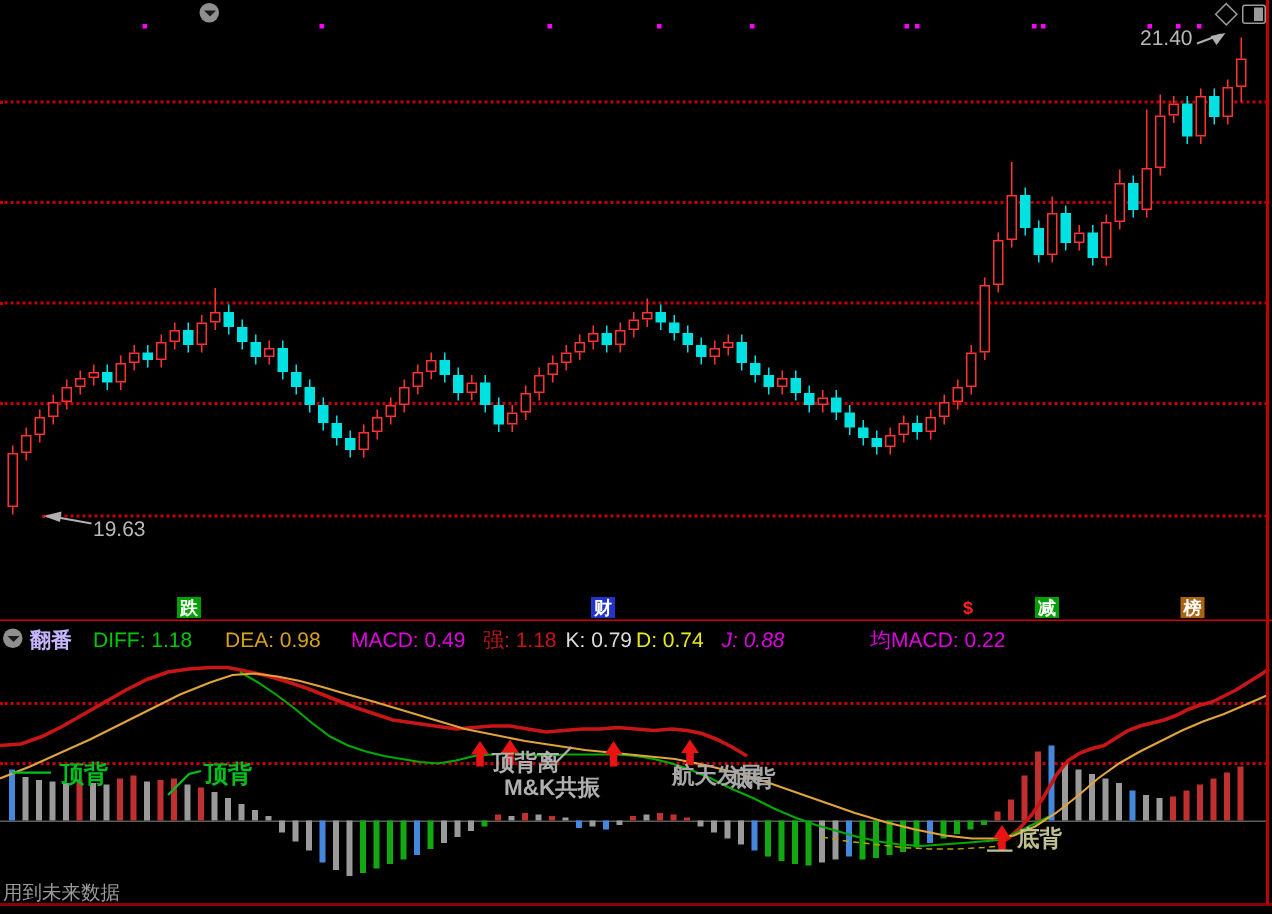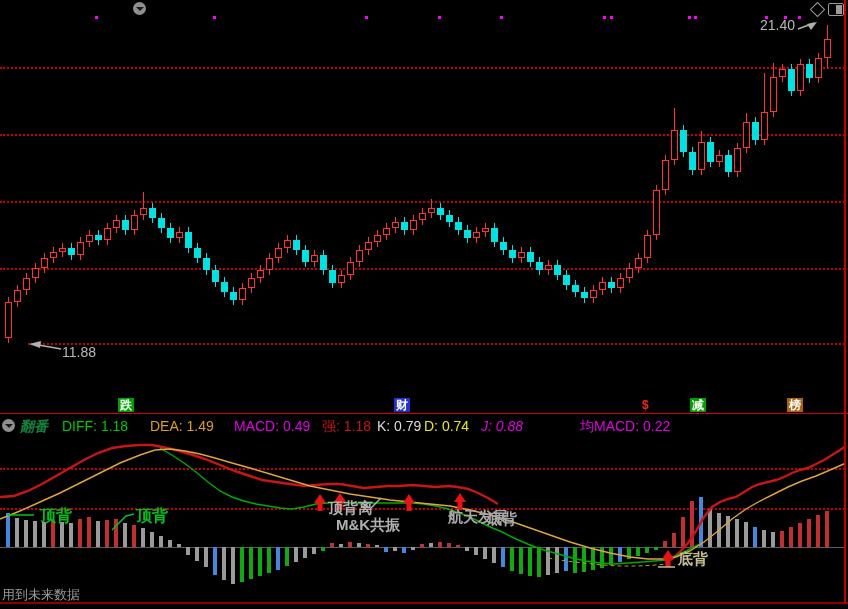--- a/index.html
+++ b/index.html
@@ -9,21 +9,21 @@
   .titlebar-text{left:2px;top:1px;font-size:13px;color:#cfcfcf;letter-spacing:0px;z-index:9;}
   .circ{width:13px;height:13px;border-radius:50%;background:#8f8f8f;z-index:9;}
   .circ::after{content:"";position:absolute;left:3px;top:5px;border-left:4px solid transparent;
        border-right:4px solid transparent;border-top:4px solid #1a1a1a;}
   .diamond{left:812px;top:4px;width:9px;height:9px;border:1px solid #9a9a9a;transform:rotate(45deg);z-index:9;}
   .panelicon{left:828px;top:3px;width:14px;height:11px;border:1px solid #9a9a9a;border-radius:2px;z-index:9;}
   .panelicon::after{content:"";position:absolute;right:1px;top:1px;width:6px;height:9px;background:#9a9a9a;}
   .pricelabel{font-size:14px;color:#b8b8b8;z-index:8;}
   .tag{top:398px;height:14px;line-height:14px;padding:0 2px;font-size:12px;font-weight:bold;z-index:8;}
   .sep{left:0;top:413px;width:848px;height:0;border-top:1px solid #d40000;z-index:8;}
-  .ind-name{left:20px;top:418px;font-size:14px;font-weight:bold;color:#15803d;z-index:9;font-style:italic;}
+  .ind-name{left:20px;top:418px;font-size:14px;font-weight:bold;color:#c4b5fd;z-index:9;}
   .fld{top:418px;font-size:14px;white-space:pre;z-index:9;}
   .zero{left:0;top:547px;width:845px;height:1px;background:#5c5c5c;z-index:1;}
   .footer-warn{left:2px;top:586px;font-size:13px;color:#9a9a9a;z-index:9;}
   .bottomline{left:0;top:602px;width:848px;height:2px;background:#8b0000;z-index:9;}
   .rightborder{left:844px;top:0;width:2px;height:603px;background:#c00000;z-index:9;}
   .ann{white-space:pre;z-index:7;}
   #overlay{position:absolute;left:0;top:0;z-index:5;pointer-events:none;}
   .region{z-index:0;}
 </style>
 </head>
@@ -31,21 +31,21 @@
 
 <div id="app">
   <div class="abs region" id="price-region" style="left:0;top:15px;width:844px;height:380px;"></div>
   <div class="abs region" id="macd-region" style="left:0;top:437px;width:844px;height:165px;"></div>
 
   <span class="abs circ" style="left:133px;top:2px;"></span>
   <span class="abs diamond"></span>
   <span class="abs panelicon"></span>
 
   <span class="abs pricelabel" style="left:760px;top:17px;">21.40</span>
-  <span class="abs pricelabel" style="left:62px;top:344px;">11.88</span>
+  <span class="abs pricelabel" style="left:62px;top:344px;">19.63</span>
 
   <div class="abs sep"></div>
 
   <span class="abs circ" style="left:2px;top:419px;"></span>
   <span class="abs ind-name">翻番</span>
 
   <div class="abs zero"></div>
 
   <span class="abs footer-warn">用到未来数据</span>
   <div class="abs bottomline"></div>
@@ -271,21 +271,21 @@
     <div class="abs" style="left: 818px; top: 53px; width: 1px; height: 30px; background: rgb(255, 50, 50); z-index: 2;"></div>
     <div class="abs" style="left: 815px; top: 58px; width: 5px; height: 18px; background: rgb(0, 0, 0); border: 1px solid rgb(255, 50, 50); z-index: 3;"></div>
     <div class="abs" style="left: 827px; top: 25px; width: 1px; height: 43px; background: rgb(255, 50, 50); z-index: 2;"></div>
     <div class="abs" style="left: 824px; top: 39px; width: 5px; height: 17px; background: rgb(0, 0, 0); border: 1px solid rgb(255, 50, 50); z-index: 3;"></div>
     <div class="abs tag" style="left: 118px; top: 398px; background: rgb(0, 160, 0); color: rgb(255, 255, 255); z-index: 8;">跌</div>
     <div class="abs tag" style="left: 394px; top: 398px; background: rgb(34, 51, 204); color: rgb(255, 255, 255); z-index: 8;">财</div>
     <div class="abs tag" style="left: 640px; top: 398px; background: transparent; color: rgb(255, 32, 32); z-index: 8;">$</div>
     <div class="abs tag" style="left: 690px; top: 398px; background: rgb(0, 160, 0); color: rgb(255, 255, 255); z-index: 8;">减</div>
     <div class="abs tag" style="left: 787px; top: 398px; background: rgb(168, 100, 20); color: rgb(255, 255, 255); z-index: 8;">榜</div>
     <div class="abs fld" style="left: 62px; color: rgb(0, 200, 0);">DIFF: 1.18</div>
-    <div class="abs fld" style="left: 150px; color: rgb(216, 160, 32);">DEA: 1.49</div>
+    <div class="abs fld" style="left: 150px; color: rgb(216, 160, 32);">DEA: 0.98</div>
     <div class="abs fld" style="left: 234px; color: rgb(224, 0, 224);">MACD: 0.49</div>
     <div class="abs fld" style="left: 322px; color: rgb(200, 20, 20);">强: 1.18</div>
     <div class="abs fld" style="left: 377px; color: rgb(220, 220, 220);">K: 0.79</div>
     <div class="abs fld" style="left: 424px; color: rgb(232, 232, 32);">D: 0.74</div>
     <div class="abs fld" style="left: 481px; color: rgb(224, 0, 224); font-style: italic;">J: 0.88</div>
     <div class="abs fld" style="left: 580px; color: rgb(224, 0, 224);">均MACD: 0.22</div>
     <div class="abs" style="left: 0px; top: 468px; width: 845px; height: 0px; border-top: 2px dotted rgb(196, 0, 0); z-index: 1;"></div>
     <div class="abs" style="left: 0px; top: 508px; width: 845px; height: 0px; border-top: 2px dotted rgb(196, 0, 0); z-index: 1;"></div>
     <div class="abs" style="left: 6px; top: 513px; width: 4px; height: 34px; background: rgb(68, 136, 221); z-index: 2;"></div>
     <div class="abs" style="left: 15px; top: 518px; width: 4px; height: 29px; background: rgb(154, 154, 154); z-index: 2;"></div>

